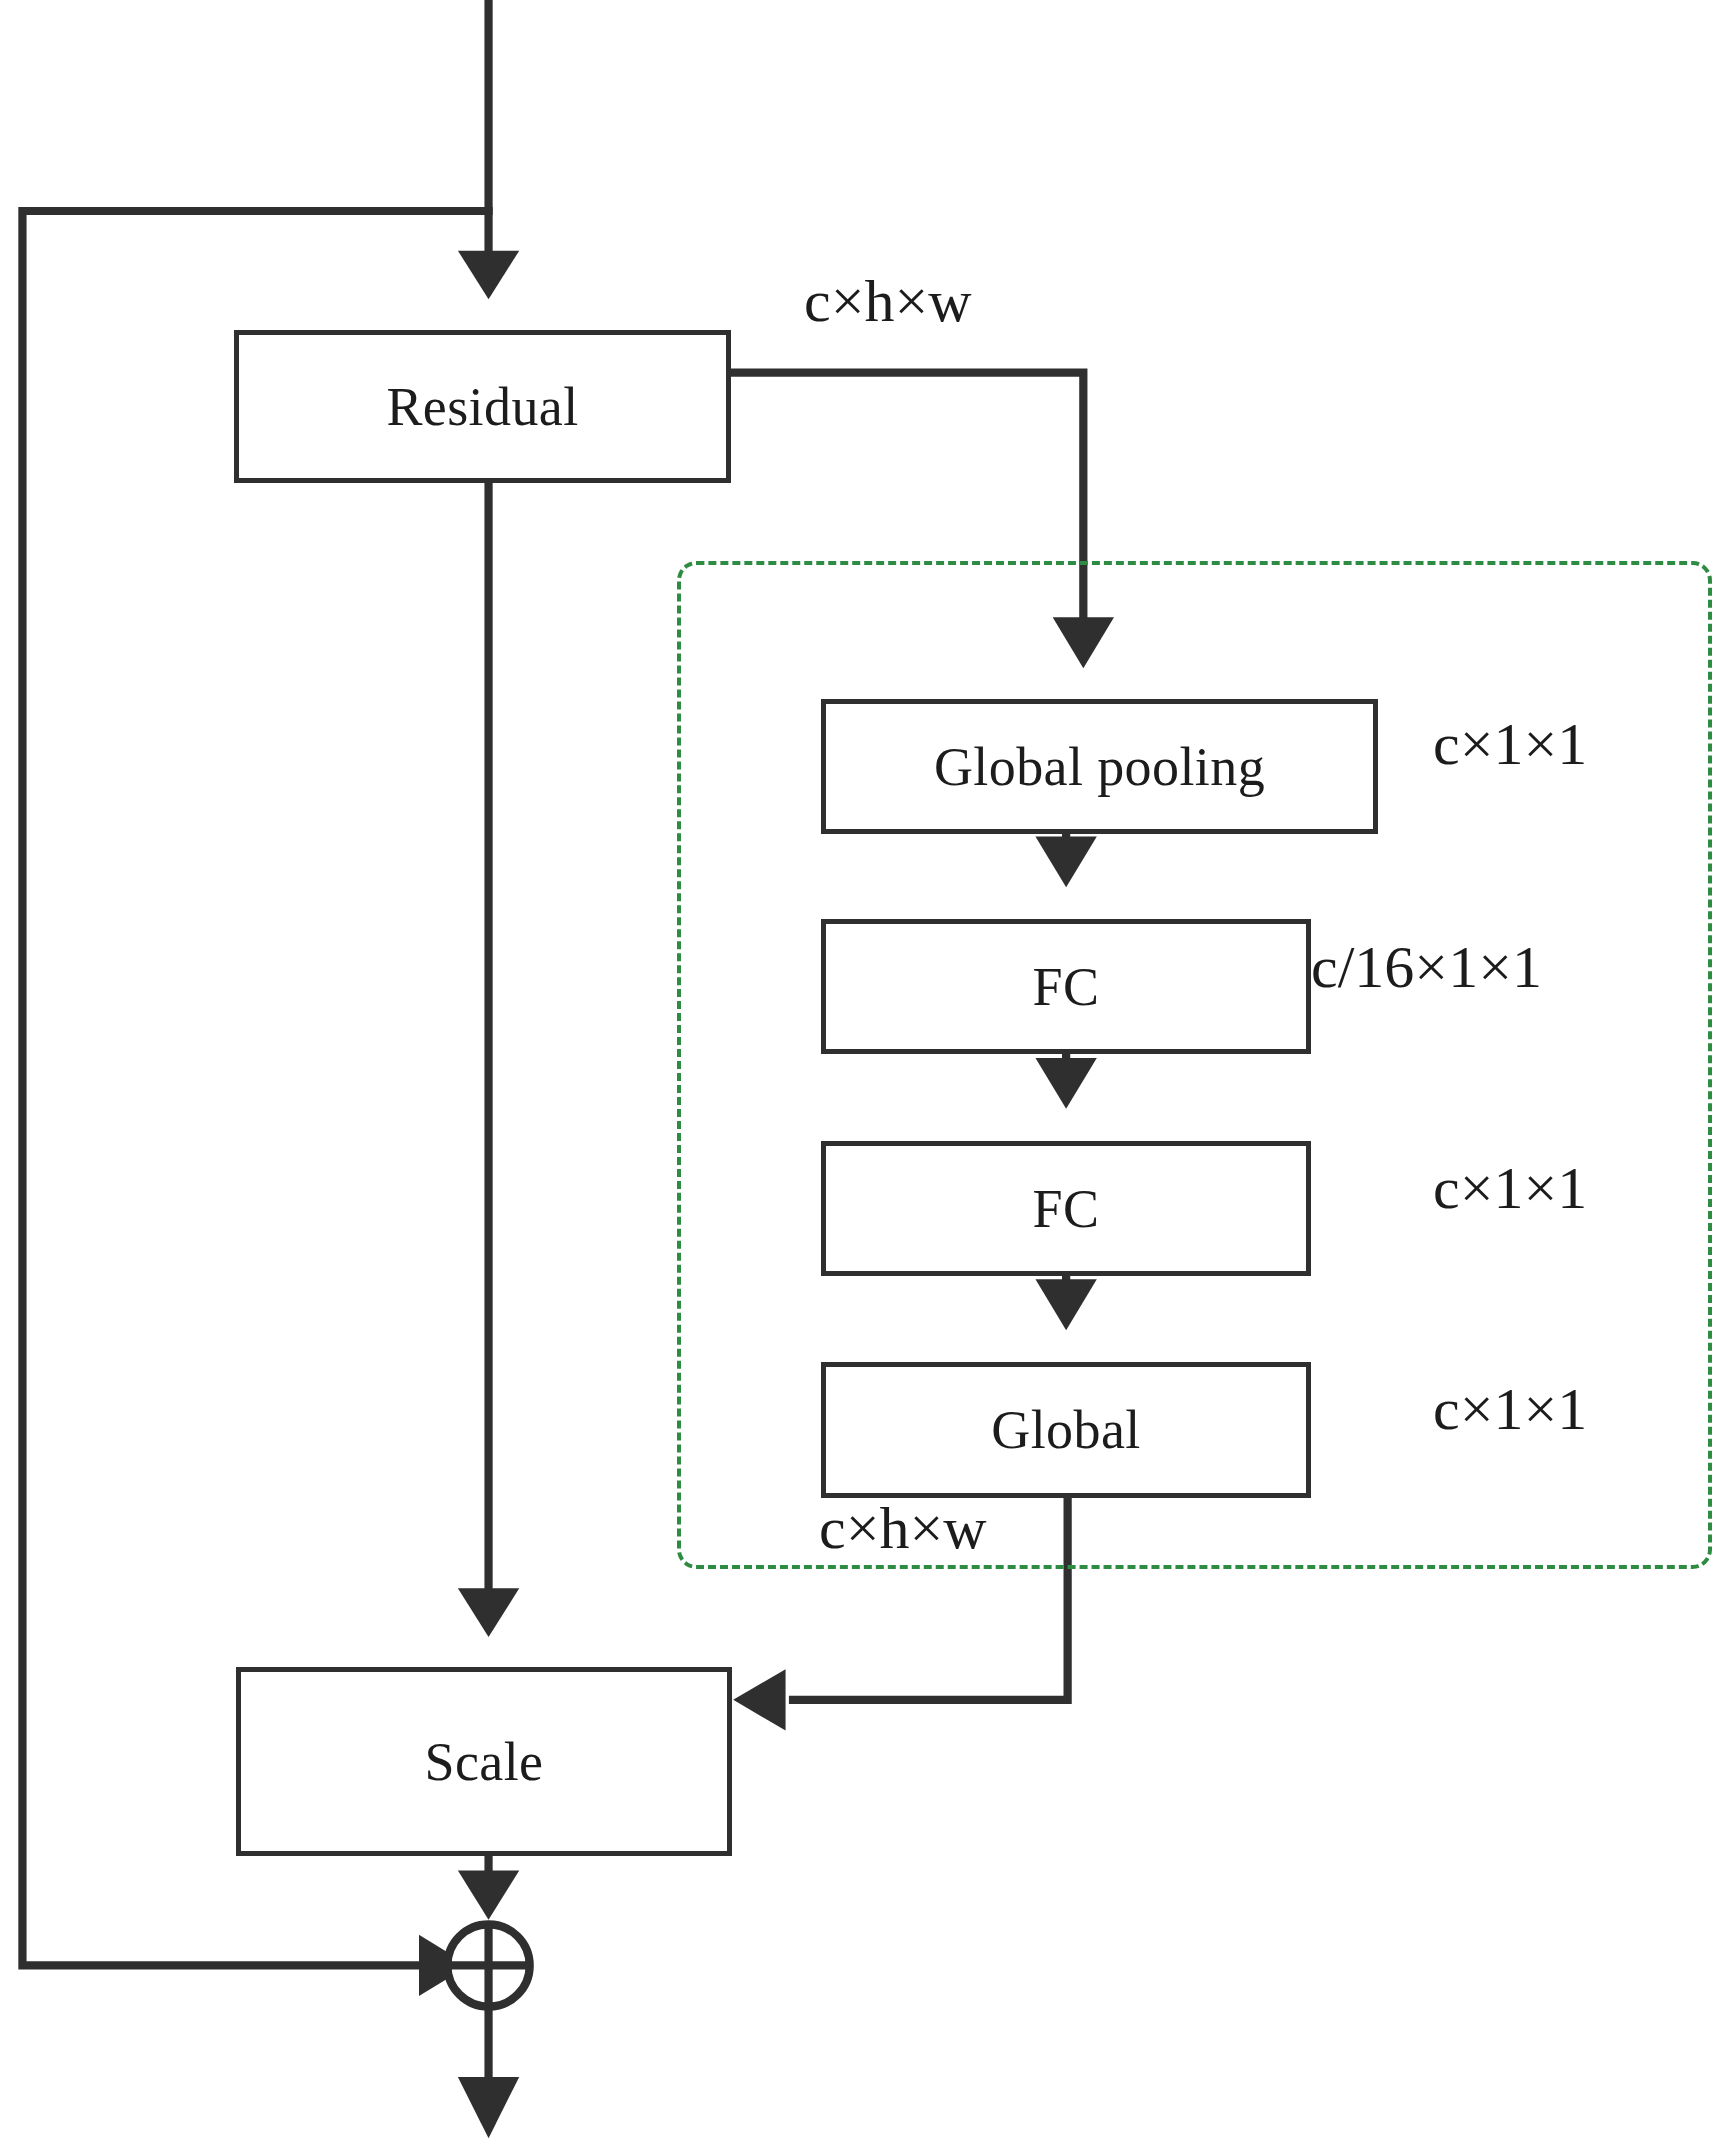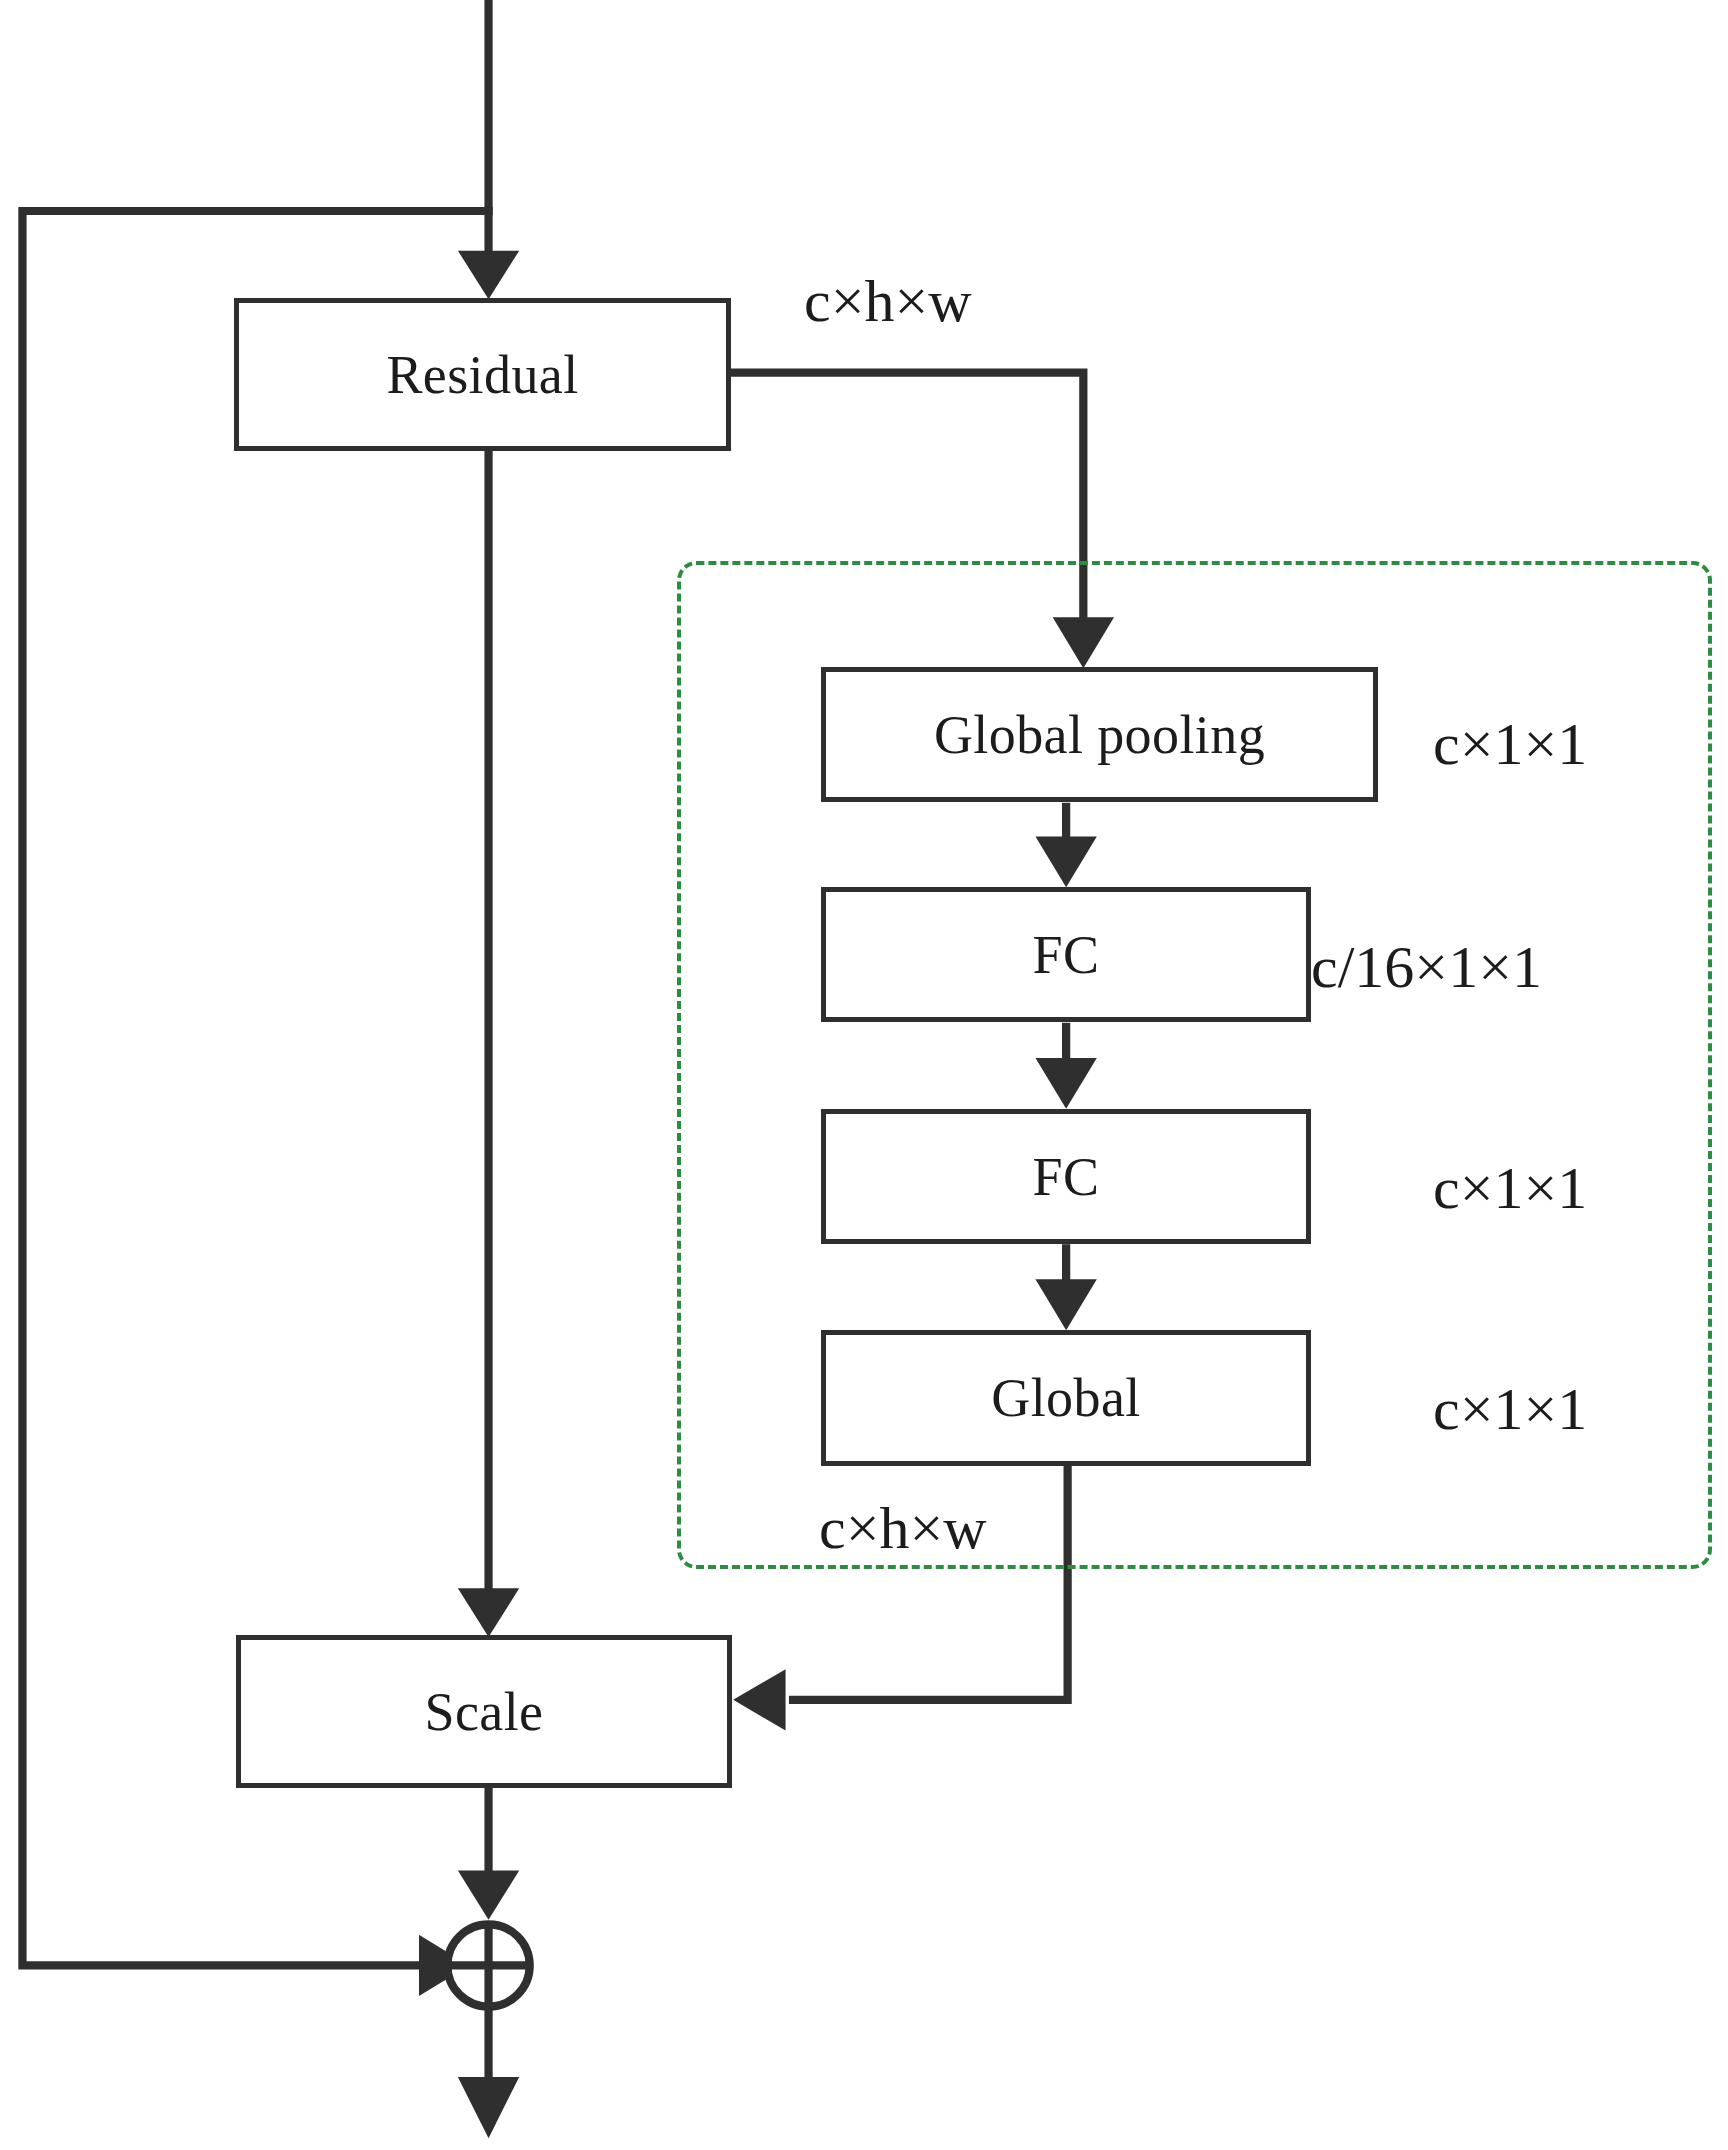--- a/index.html
+++ b/index.html
@@ -27,20 +27,21 @@
   }
   .node-box {
     position: absolute;
     box-sizing: border-box;
     background: #ffffff;
     border: 5.2px solid #2f2f2f;
     display: flex;
     align-items: center;
     justify-content: center;
     z-index: 3;
+    margin-top: 32px;
   }
   .node-label {
     font-family: "Liberation Serif", "DejaVu Serif", serif;
     font-size: 54px;
     color: #1c1c1c;
     line-height: 1;
     white-space: nowrap;
     letter-spacing: 0.4px;
   }
   .shape-label {
@@ -146,21 +147,21 @@
   </div>
 
   <div class="node-box" style="left:821px; top:1109px; width:490px; height:135px;">
     <span class="node-label">FC</span>
   </div>
 
   <div class="node-box" style="left:821px; top:1330px; width:490px; height:136px;">
     <span class="node-label">Global</span>
   </div>
 
-  <div class="node-box" style="left:236px; top:1635px; width:496px; height:153px;">
+  <div class="node-box" style="left:236px; top:1635px; width:496px; height:189px;">
     <span class="node-label">Scale</span>
   </div>
 
   <span class="shape-label" style="left:804px; top:271px;">c×h×w</span>
 
   <span class="shape-label" style="left:1433px; top:714px;">c×1×1</span>
 
   <span class="shape-label" style="left:1311px; top:937px;">c/16×1×1</span>
 
   <span class="shape-label" style="left:1433px; top:1158px;">c×1×1</span>

